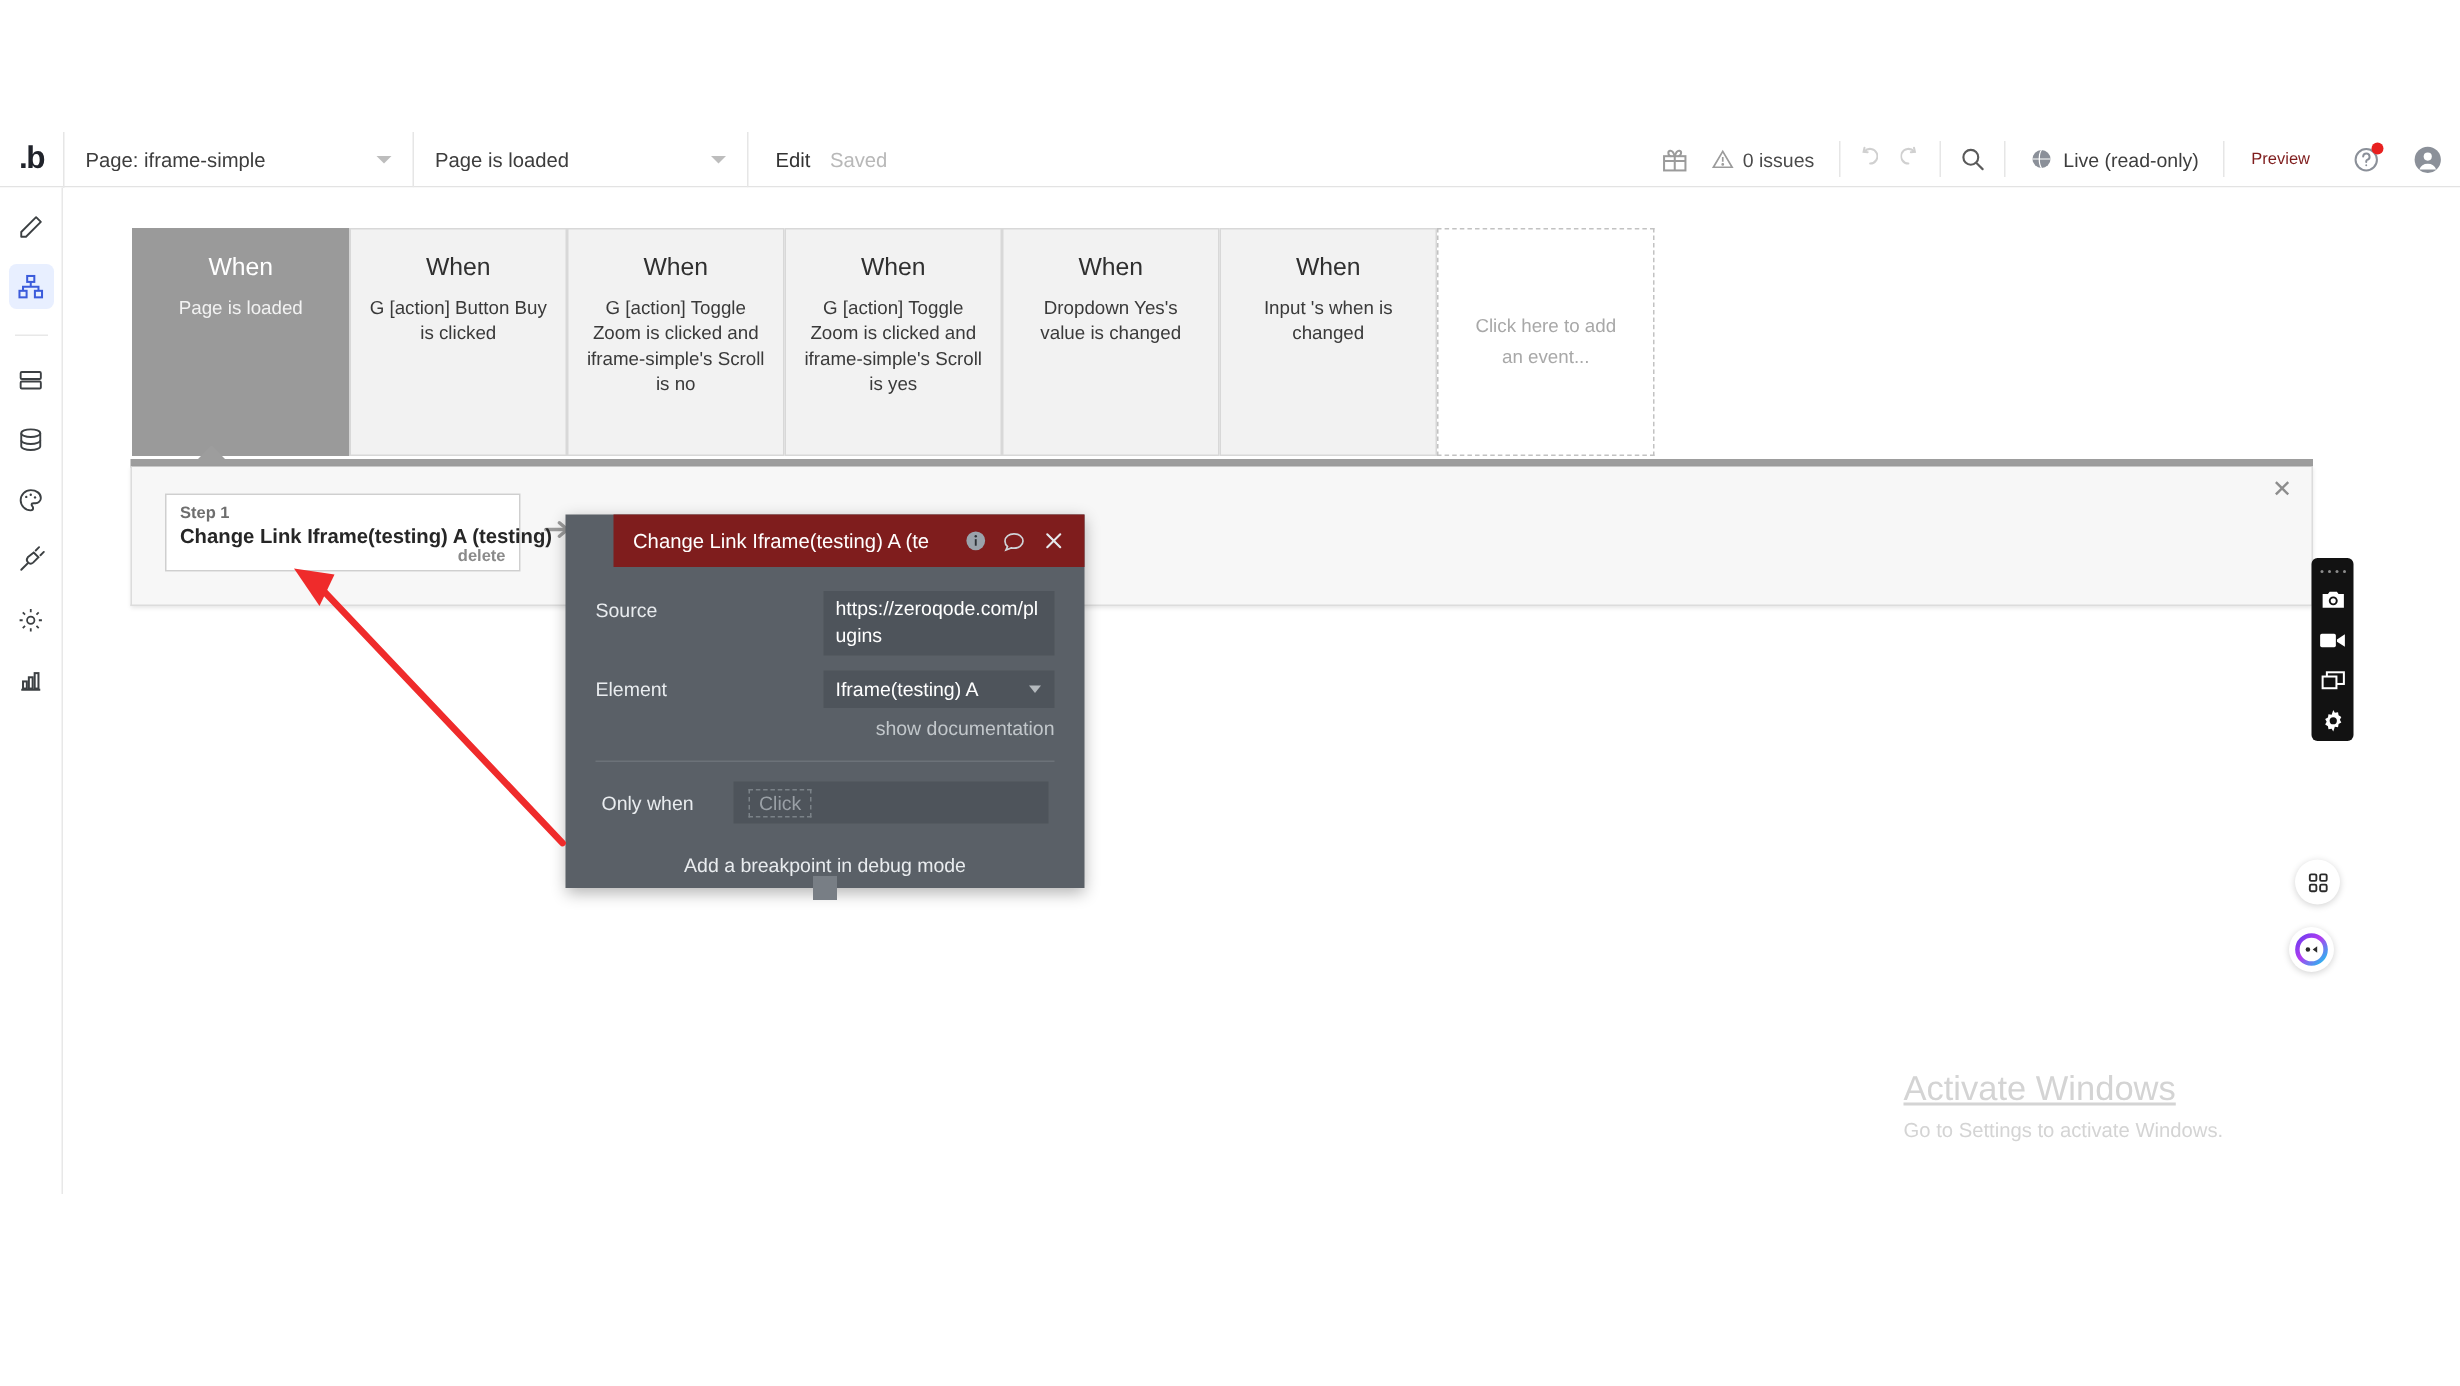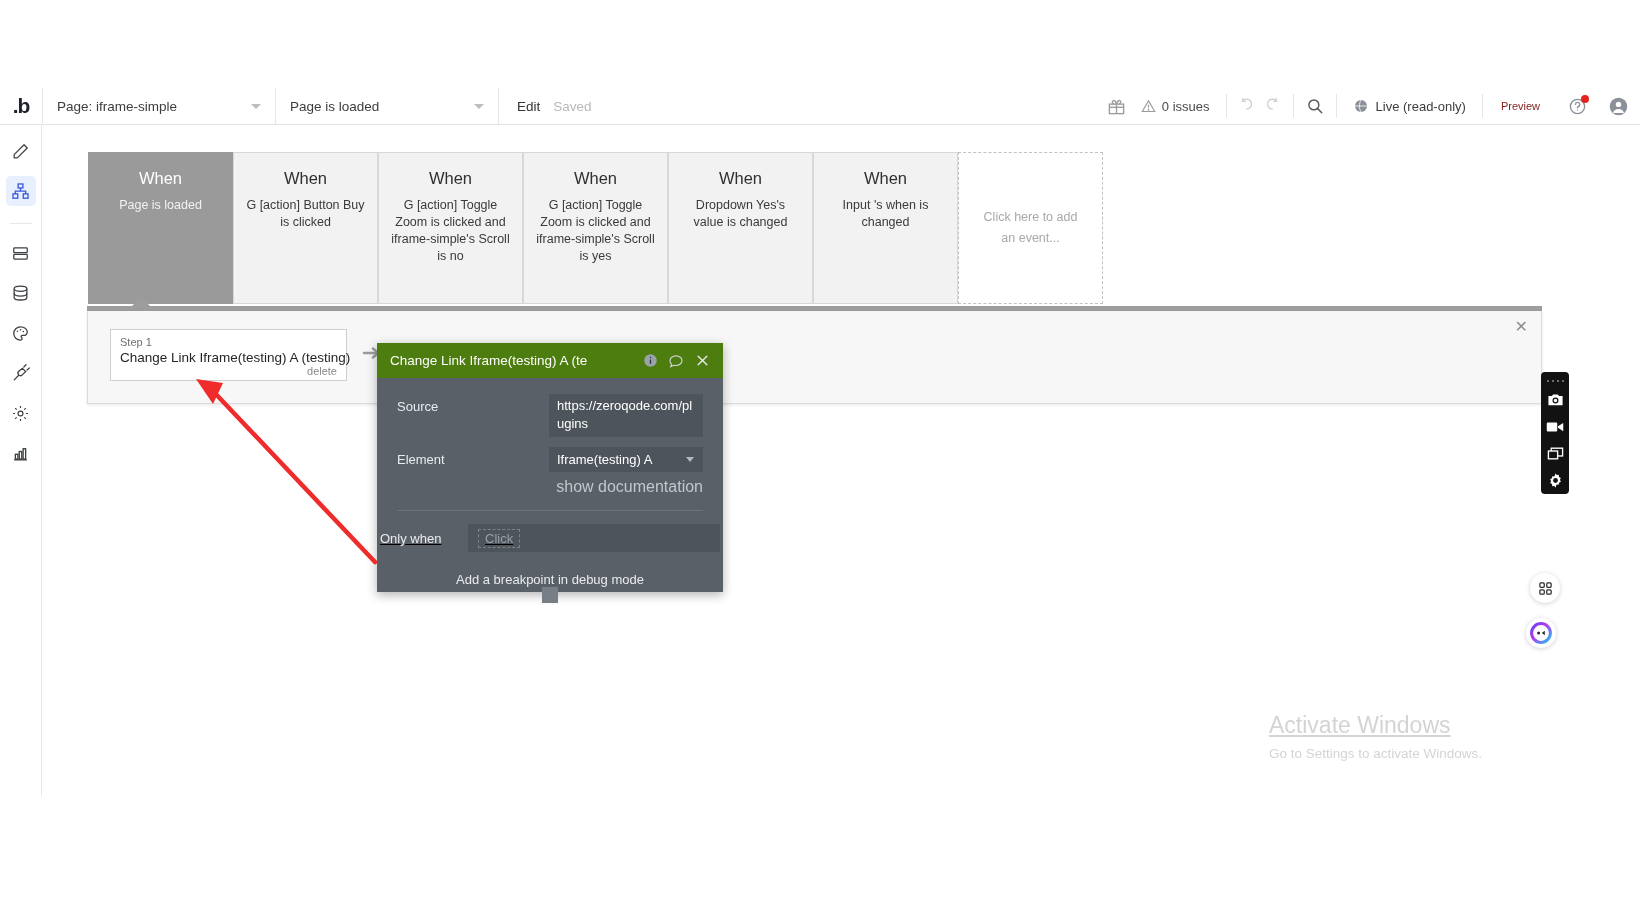--- a/index.html
+++ b/index.html
@@ -128,35 +128,35 @@
     border-bottom: 10px solid #9d9d9d;
   }
   .wf-close {
     position: absolute; right: 13px; top: 8px;
     font-size: 16px; color: #8d8d8d; cursor: pointer; line-height: 1;
   }
   .step-wrap { position: absolute; left: 22px; top: 18px; display: flex; align-items: center; }
   .step-card {
     width: 237px; height: 52px;
     background: #ffffff; border: 1px solid #cfcfcf;
-    padding: 6px 9px 0; cursor: pointer; position: relative;
+    padding: 6px 9px 0; cursor: pointer; position: relative; font-weight: bold;
   }
   .step-card .s-num { font-size: 11px; color: #6e6e6e; }
   .step-card .s-title { font-size: 13.5px; color: #262626; margin-top: 2px; white-space: nowrap; }
   .step-card .s-del { position: absolute; right: 9px; bottom: 3px; font-size: 11px; color: #8a8a8a; }
   .step-arrow { margin-left: 14px; color: #9b9b9b; font-size: 22px; }
 
   
   .dlg {
     position: absolute; left: 377px; top: 343px; width: 346px; height: 249px;
     background: #5a6067; box-shadow: 0 3px 10px rgba(0,0,0,0.30);
   }
   .dlg-head {
-    height: 35px; background: #4d7c0f;
-    display: flex; align-items: center; padding: 0 8px 0 13px;
+    height: 35px; background: #7f1d1d;
+    display: flex; align-items: center; padding: 0 8px 0 13px; margin-left: 32px;
   }
   .dlg-title {
     font-size: 13.5px; color: #ffffff; flex: 1;
     white-space: nowrap; overflow: hidden;
   }
   .dlg-hicon { width: 26px; display: flex; align-items: center; justify-content: center; cursor: pointer; }
   .dlg-body { padding: 16px 20px 0; }
   .row { display: flex; align-items: flex-start; margin-bottom: 10px; }
   .row .lab { width: 152px; font-size: 13px; color: #e9ecef; padding-top: 5px; }
   .fld {
@@ -164,23 +164,23 @@
     font-size: 13px; color: #ffffff; padding: 4px 8px;
     display: flex; align-items: center; position: relative; cursor: pointer;
   }
   .fld.multi { display: block; line-height: 18px; word-break: break-all; padding: 3px 8px 4px; }
   .fld .caret {
     position: absolute; right: 9px; top: 10px;
     width: 0; height: 0;
     border-left: 4px solid transparent; border-right: 4px solid transparent;
     border-top: 5px solid #b4b9bd;
   }
-  .showdoc { text-align: right; font-size: 16px; color: #c2c7cb; margin: -4px 0 0; cursor: pointer; }
+  .showdoc { text-align: right; font-size: 13px; color: #c2c7cb; margin: -4px 0 0; cursor: pointer; }
   .dlg-hr { height: 1px; background: #6c7279; margin: 14px 0 13px; }
-  .row2 { display: flex; align-items: center; padding: 0 3px; text-decoration: underline; }
+  .row2 { display: flex; align-items: center; padding: 0 24px; }
   .row2 .lab { width: 88px; font-size: 13px; color: #e9ecef; }
   .onlywhen-fld {
     flex: 1; height: 28px; background: #4e545b;
     display: flex; align-items: center; padding: 0 10px;
     font-size: 13px; color: #9aa0a6; cursor: text;
   }
   .onlywhen-fld .ghost { border: 1px dashed #7b8288; padding: 1px 6px; }
   .row3 { display: flex; align-items: center; padding: 20px 20px 0; flex-direction: column; }
   .row3 .lab { flex: 1; font-size: 13px; color: #e9ecef; }
   .chk { width: 16px; height: 16px; background: #787e85; cursor: pointer; }

